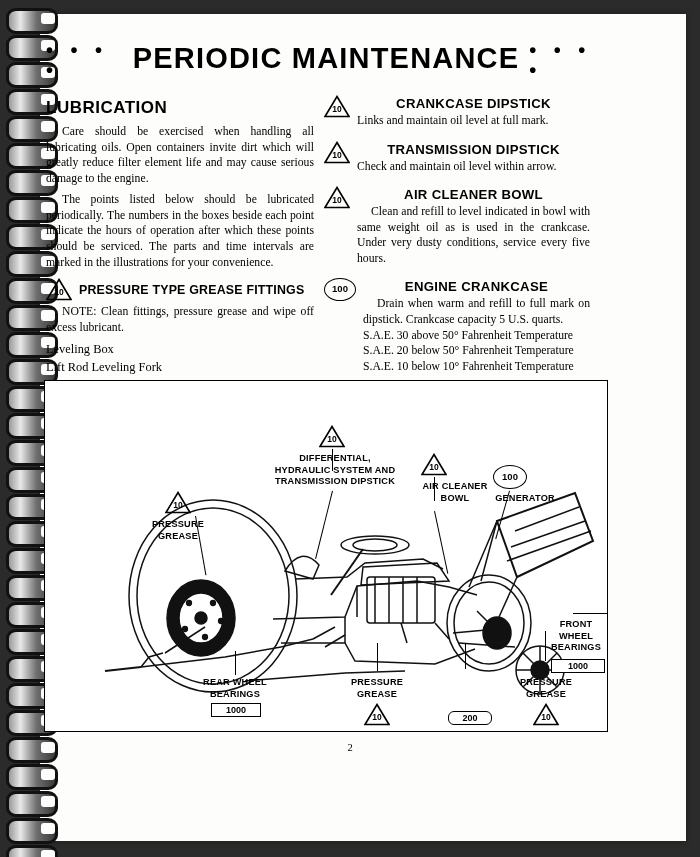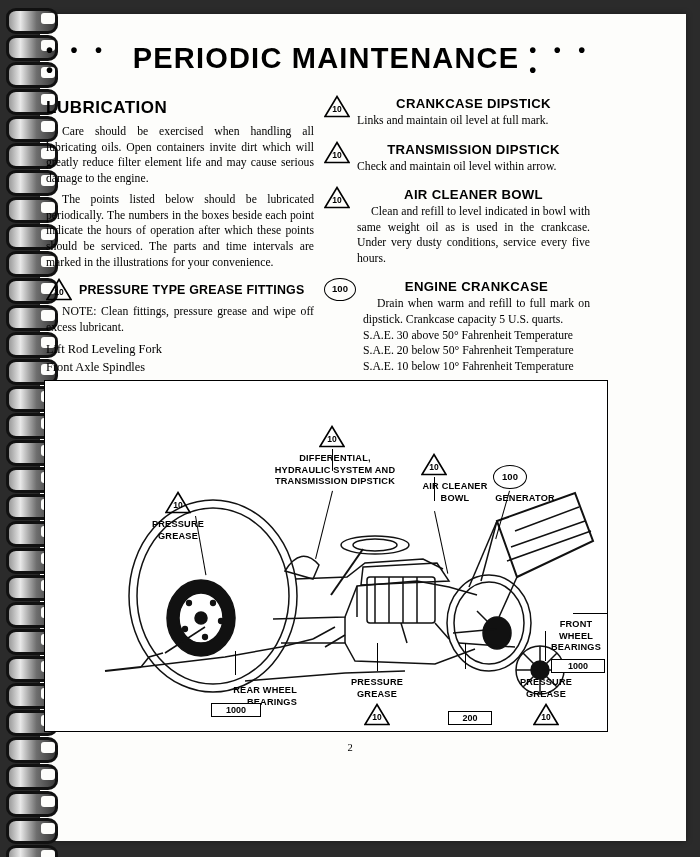--- a/index.html
+++ b/index.html
@@ -314,20 +314,21 @@
             <svg width="26" height="23" viewBox="0 0 26 23">
                 <polygon points="13,1.5 25,21.5 1,21.5" fill="none" stroke="#000" stroke-width="1.6"></polygon>
               </svg>
             <span>10</span>
           </span>
           <h3>PRESSURE TYPE GREASE FITTINGS</h3>
         </div>
 
         <p class="body">NOTE: Clean fittings, pressure grease and wipe off excess lubricant.</p>
 
+        <p class="list-line">Leveling Box</p>
         <p class="list-line">Lift Rod Leveling Fork</p>
         <p class="list-line">Front Axle Spindles</p>
         <p class="list-line">Steering Drag Links</p>
       </div>
 
       <div class="col-right">
 
         <div class="item">
           <div class="badge-wrap">
             <span class="badge-tri">
@@ -486,34 +487,34 @@
 
     <div class="fig-tri" style="left:120px;top:110px;">
       <svg width="26" height="23" viewBox="0 0 26 23">
           <polygon points="13,1.5 25,21.5 1,21.5" fill="none" stroke="#000" stroke-width="1.6"></polygon>
         </svg>
       <span>10</span>
     </div>
     <div class="fig-label" style="left:78px;top:138px;width:110px;white-space:pre-line;">PRESSURE
 GREASE</div>
 
-    <div class="fig-label" style="left:128px;top:304px;width:124px;white-space:pre-line;text-align:right;">REAR WHEEL
+    <div class="fig-label" style="left:128px;top:296px;width:124px;white-space:pre-line;">REAR WHEEL
 BEARINGS</div>
     <div class="fig-box" style="left:166px;top:322px;width:40px;">1000</div>
 
     <div class="fig-label" style="left:280px;top:296px;width:104px;white-space:pre-line;">PRESSURE
 GREASE</div>
     <div class="fig-tri" style="left:319px;top:322px;">
       <svg width="26" height="23" viewBox="0 0 26 23">
           <polygon points="13,1.5 25,21.5 1,21.5" fill="none" stroke="#000" stroke-width="1.6"></polygon>
         </svg>
       <span>10</span>
     </div>
 
-    <div class="fig-box" style="left:403px;top:330px;width:34px;">200</div>
+    <div class="fig-box" style="left:403px;top:330px;width:34px;border-radius:6px;">200</div>
 
     <div class="fig-label" style="left:452px;top:296px;width:98px;white-space:pre-line;">PRESSURE
 GREASE</div>
     <div class="fig-tri" style="left:488px;top:322px;">
       <svg width="26" height="23" viewBox="0 0 26 23">
           <polygon points="13,1.5 25,21.5 1,21.5" fill="none" stroke="#000" stroke-width="1.6"></polygon>
         </svg>
       <span>10</span>
     </div>
 

